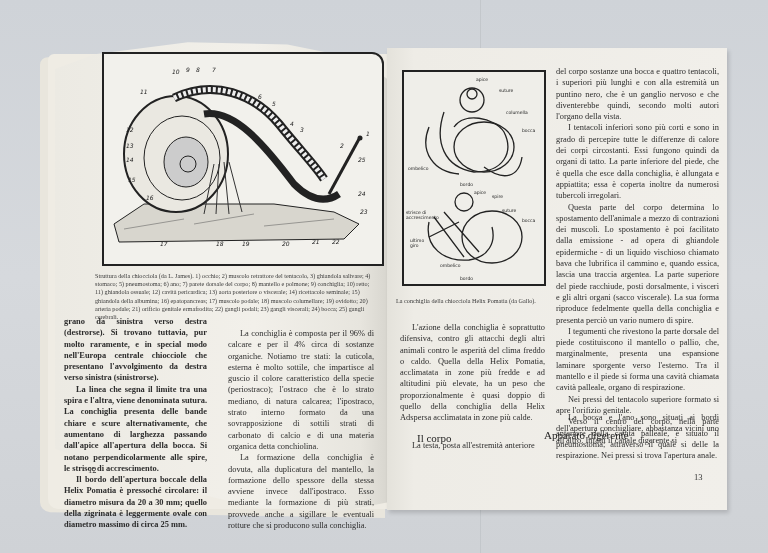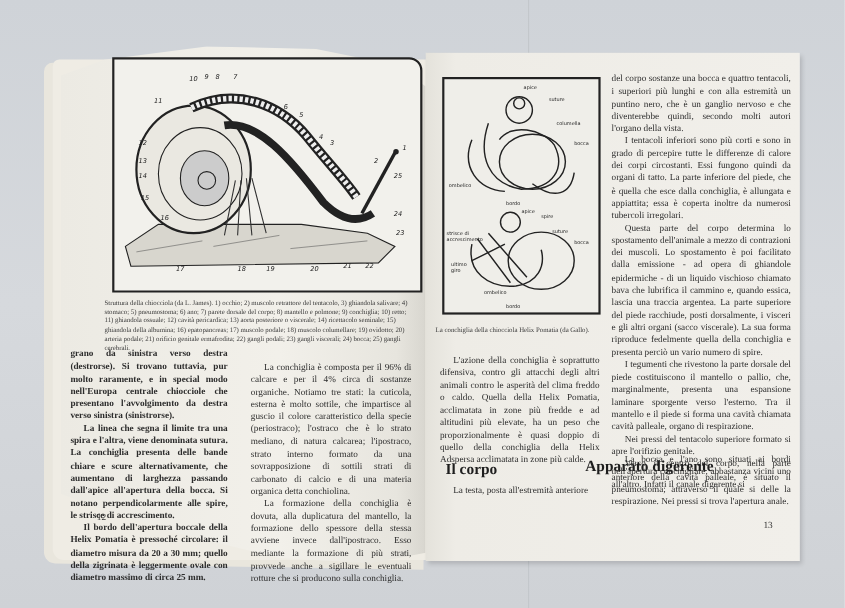--- a/index.html
+++ b/index.html
@@ -19,21 +19,21 @@
     background:linear-gradient(90deg,#e4e2db 0%,#eeece6 8%,#f1efea 100%);
     box-shadow:2px 3px 4px rgba(0,0,0,.15);}
   
   .fig-left{position:absolute;left:102px;top:52px;width:278px;height:210px;border:2px solid #222;
     border-top-right-radius:12px;background:#f2f1ec;}
   .fig-right{position:absolute;left:402px;top:70px;width:140px;height:212px;border:2px solid #222;background:#efeee9;}
   .caption{position:absolute;font-size:6.2px;line-height:8.2px;color:#3a3a3a;}
   .col{position:absolute;font-size:8.4px;line-height:11.3px;text-align:justify;color:#2c2c2c;}
   .col p{margin:0;text-indent:12px;}
   .col p.ni{text-indent:0;}
-  h2{position:absolute;margin:0;font-size:14px;font-weight:bold;color:#1e1e1e;}
+  h2{position:absolute;margin:12px;font-size:11px;font-weight:normal;color:#1e1e1e;}
   .pno{position:absolute;font-size:8.5px;color:#333;}
   .lbl{font-family:"DejaVu Sans",sans-serif;font-size:4.5px;fill:#222;}
   .num{font-family:"DejaVu Sans",sans-serif;font-size:6px;font-style:italic;fill:#222;}
 </style>
 </head>
 <body>
 
 <div class="seam"></div>
 <div class="stack"></div>
 <div class="stack2"></div>

